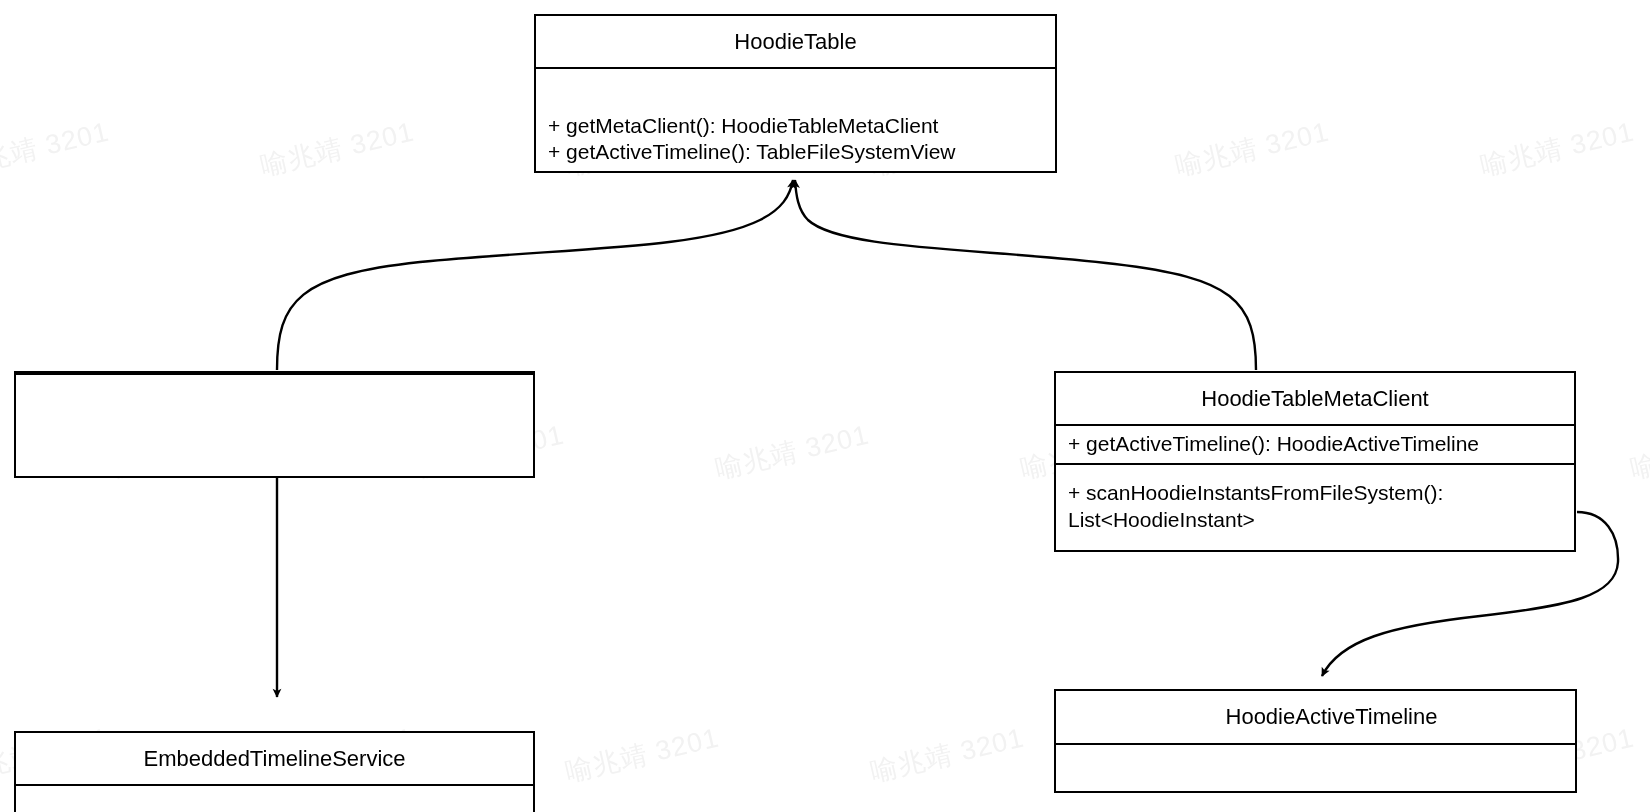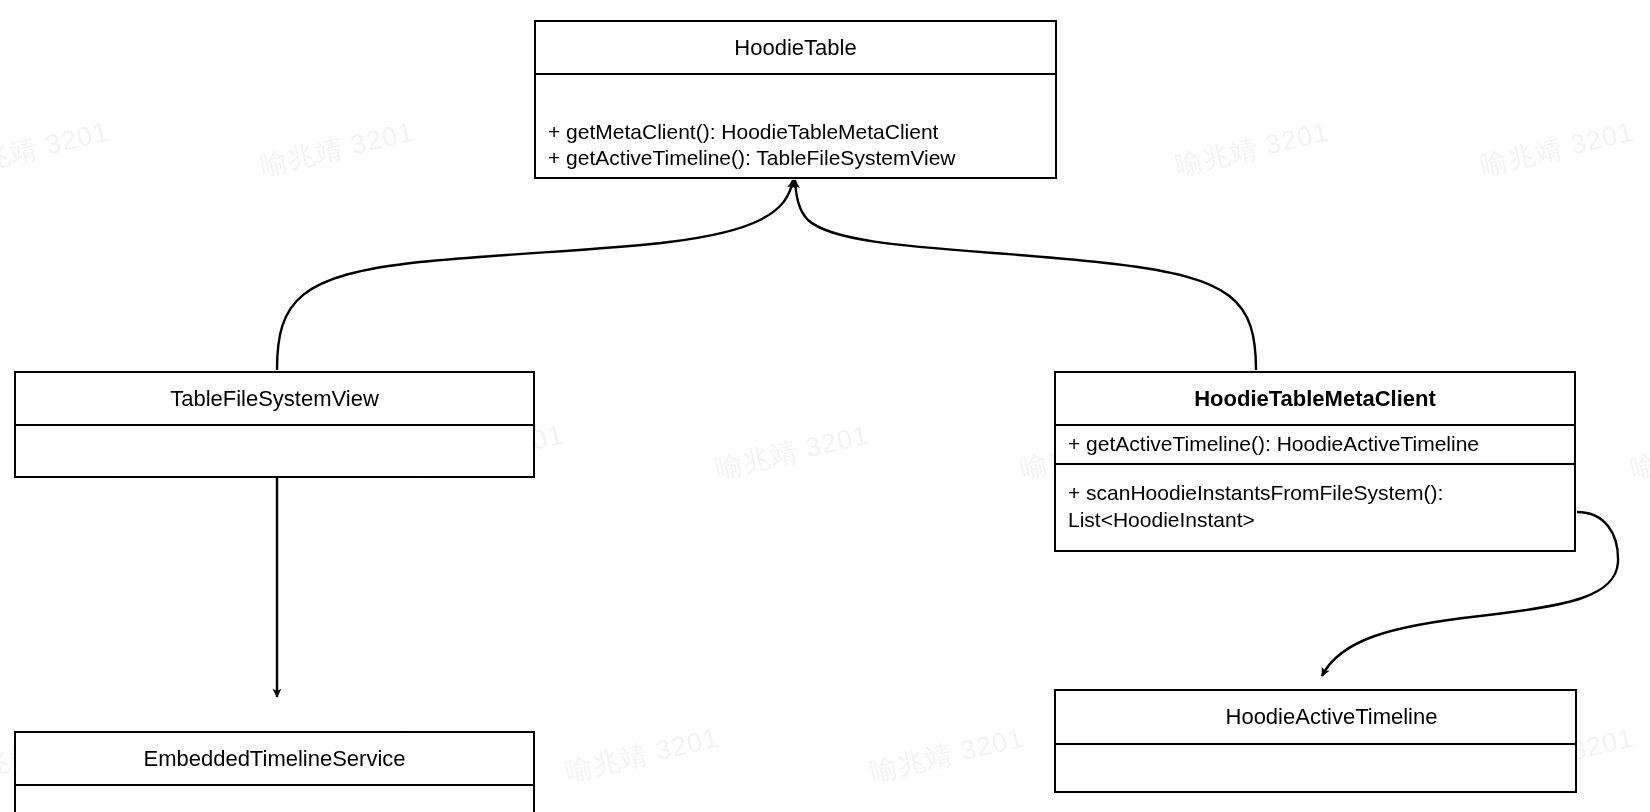--- a/index.html
+++ b/index.html
@@ -73,30 +73,30 @@
   }
   .uml-member {
     font-size: 21px;
     color: #000000;
     padding: 0 12px;
     line-height: 1.25;
     white-space: pre-line;
     text-align: left;
   }
   
-  #box-hoodie-table          { left: 534px;  top: 14px;  width: 523px; height: 159px; margin-top: 6px; }
+  #box-hoodie-table          { left: 534px;  top: 14px;  width: 523px; height: 159px; }
   #box-hoodie-table .uml-name      { height: 51px; }
   #box-hoodie-table .uml-compartment { height: 104px; justify-content: flex-end; padding: 8px 0; }
 
   #box-table-file-system-view { left: 14px;  top: 371px; width: 521px; height: 107px; }
   #box-table-file-system-view .uml-name { height: 51px; }
   #box-table-file-system-view .uml-compartment { height: 52px; }
 
   #box-hoodie-table-meta-client { left: 1054px; top: 371px; width: 522px; height: 181px; }
-  #box-hoodie-table-meta-client .uml-name { height: 51px; font-weight: bold; }
+  #box-hoodie-table-meta-client .uml-name { height: 51px; }
   #box-hoodie-table-meta-client .c1 { height: 37px; }
   #box-hoodie-table-meta-client .c2 { height: 79px; padding-top: 4px; }
 
   #box-embedded-timeline-service { left: 14px;  top: 731px; width: 521px; height: 96px; }
   #box-embedded-timeline-service .uml-name { height: 51px; }
   #box-embedded-timeline-service .uml-compartment { height: 41px; }
 
   #box-hoodie-active-timeline { left: 1054px; top: 689px; width: 523px; height: 104px; }
   #box-hoodie-active-timeline .uml-name { height: 52px; padding-left: 32px; }
   #box-hoodie-active-timeline .uml-compartment { height: 48px; }
@@ -146,21 +146,20 @@
   <div class="uml-class" id="box-hoodie-table">
     <div class="uml-name">HoodieTable</div>
     <div class="uml-divider"></div>
     <div class="uml-compartment">
       <div class="uml-member">+ getMetaClient(): HoodieTableMetaClient</div>
       <div class="uml-member">+ getActiveTimeline(): TableFileSystemView</div>
     </div>
   </div>
 
   <div class="uml-class" id="box-table-file-system-view">
-    <div class="uml-name">TableFileSystemView</div>
     <div class="uml-divider"></div>
     <div class="uml-compartment"></div>
   </div>
 
   <div class="uml-class" id="box-hoodie-table-meta-client">
     <div class="uml-name">HoodieTableMetaClient</div>
     <div class="uml-divider"></div>
     <div class="uml-compartment c1">
       <div class="uml-member">+ getActiveTimeline(): HoodieActiveTimeline</div>
     </div>

